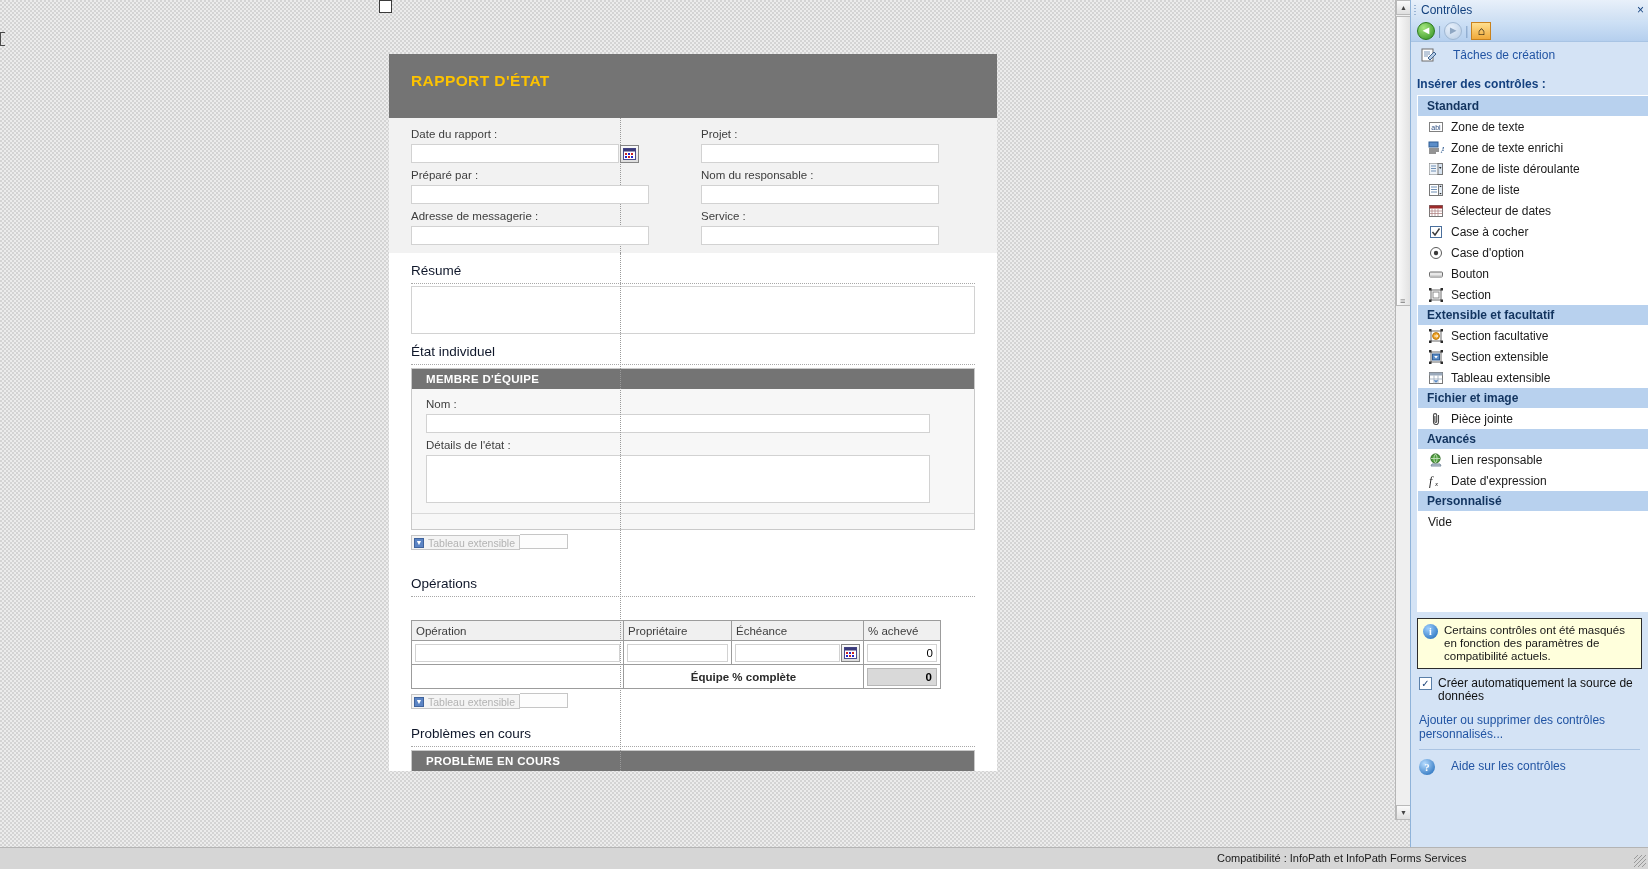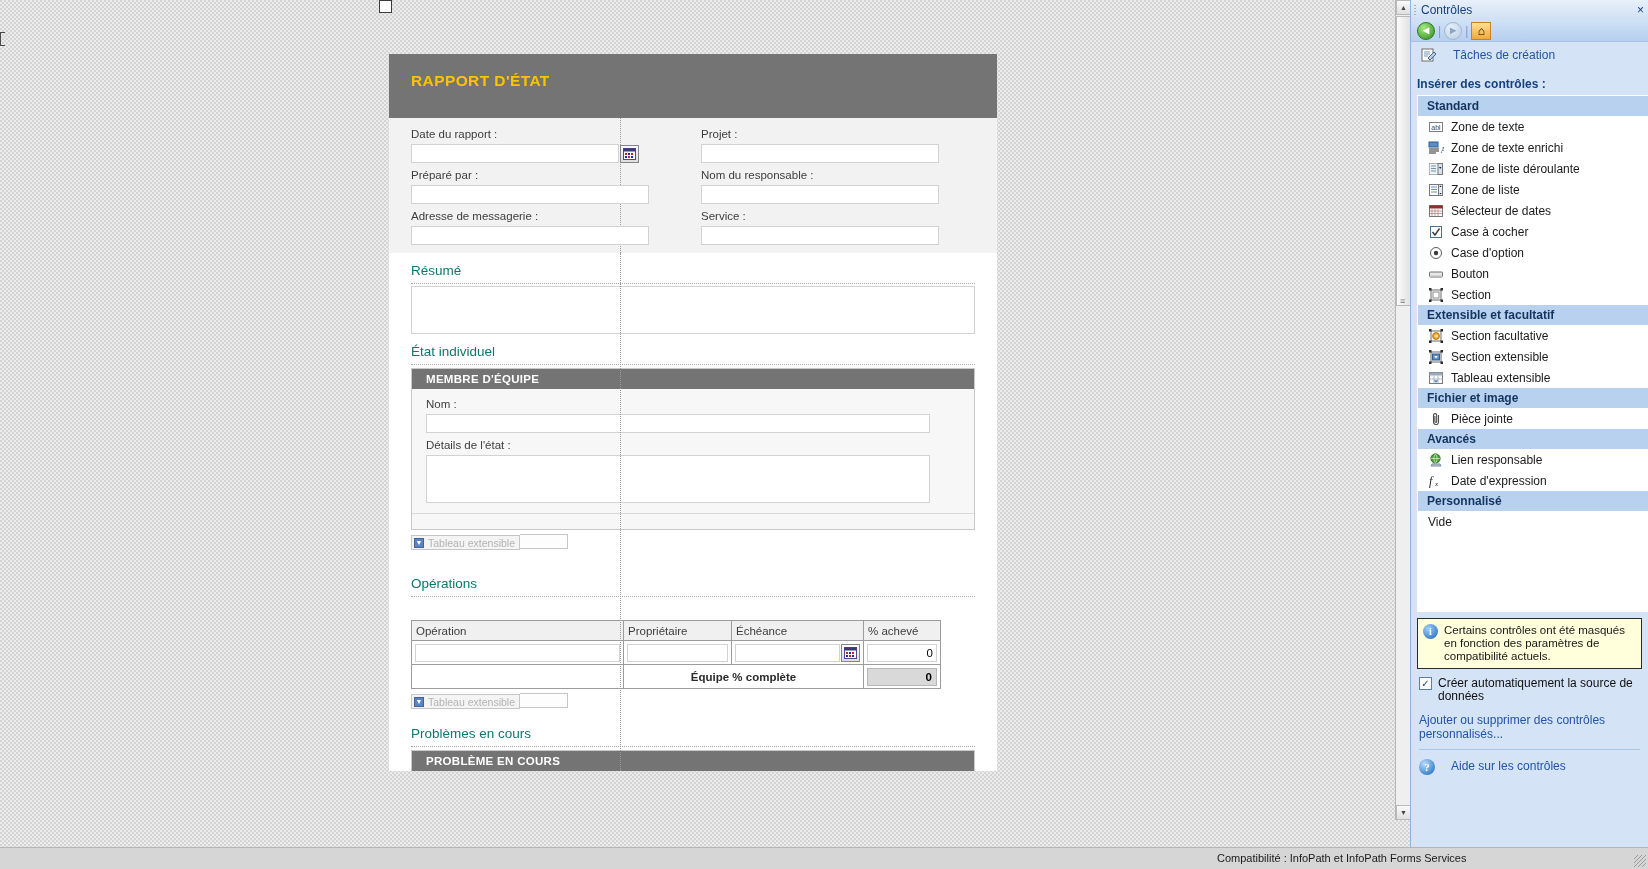--- a/index.html
+++ b/index.html
@@ -88,21 +88,21 @@
     background: linear-gradient(#fbfbfb,#dddddd);
     display: inline-flex;
     align-items: center; justify-content: center;
     flex: 0 0 auto;
     margin-left: 1px;
   }
   .cal-icon svg { display:block; }
 
   
   .sec-head {
-    color: #0f766e;
+    color: #0f172a;
     font-size: 13.5px;
     padding: 10px 0 5px 22px;
     position: relative;
   }
   .hr-dot {
     border: none;
     border-top: 1px dotted #a8a8a8;
     margin: 0 22px 0 22px;
   }
 

